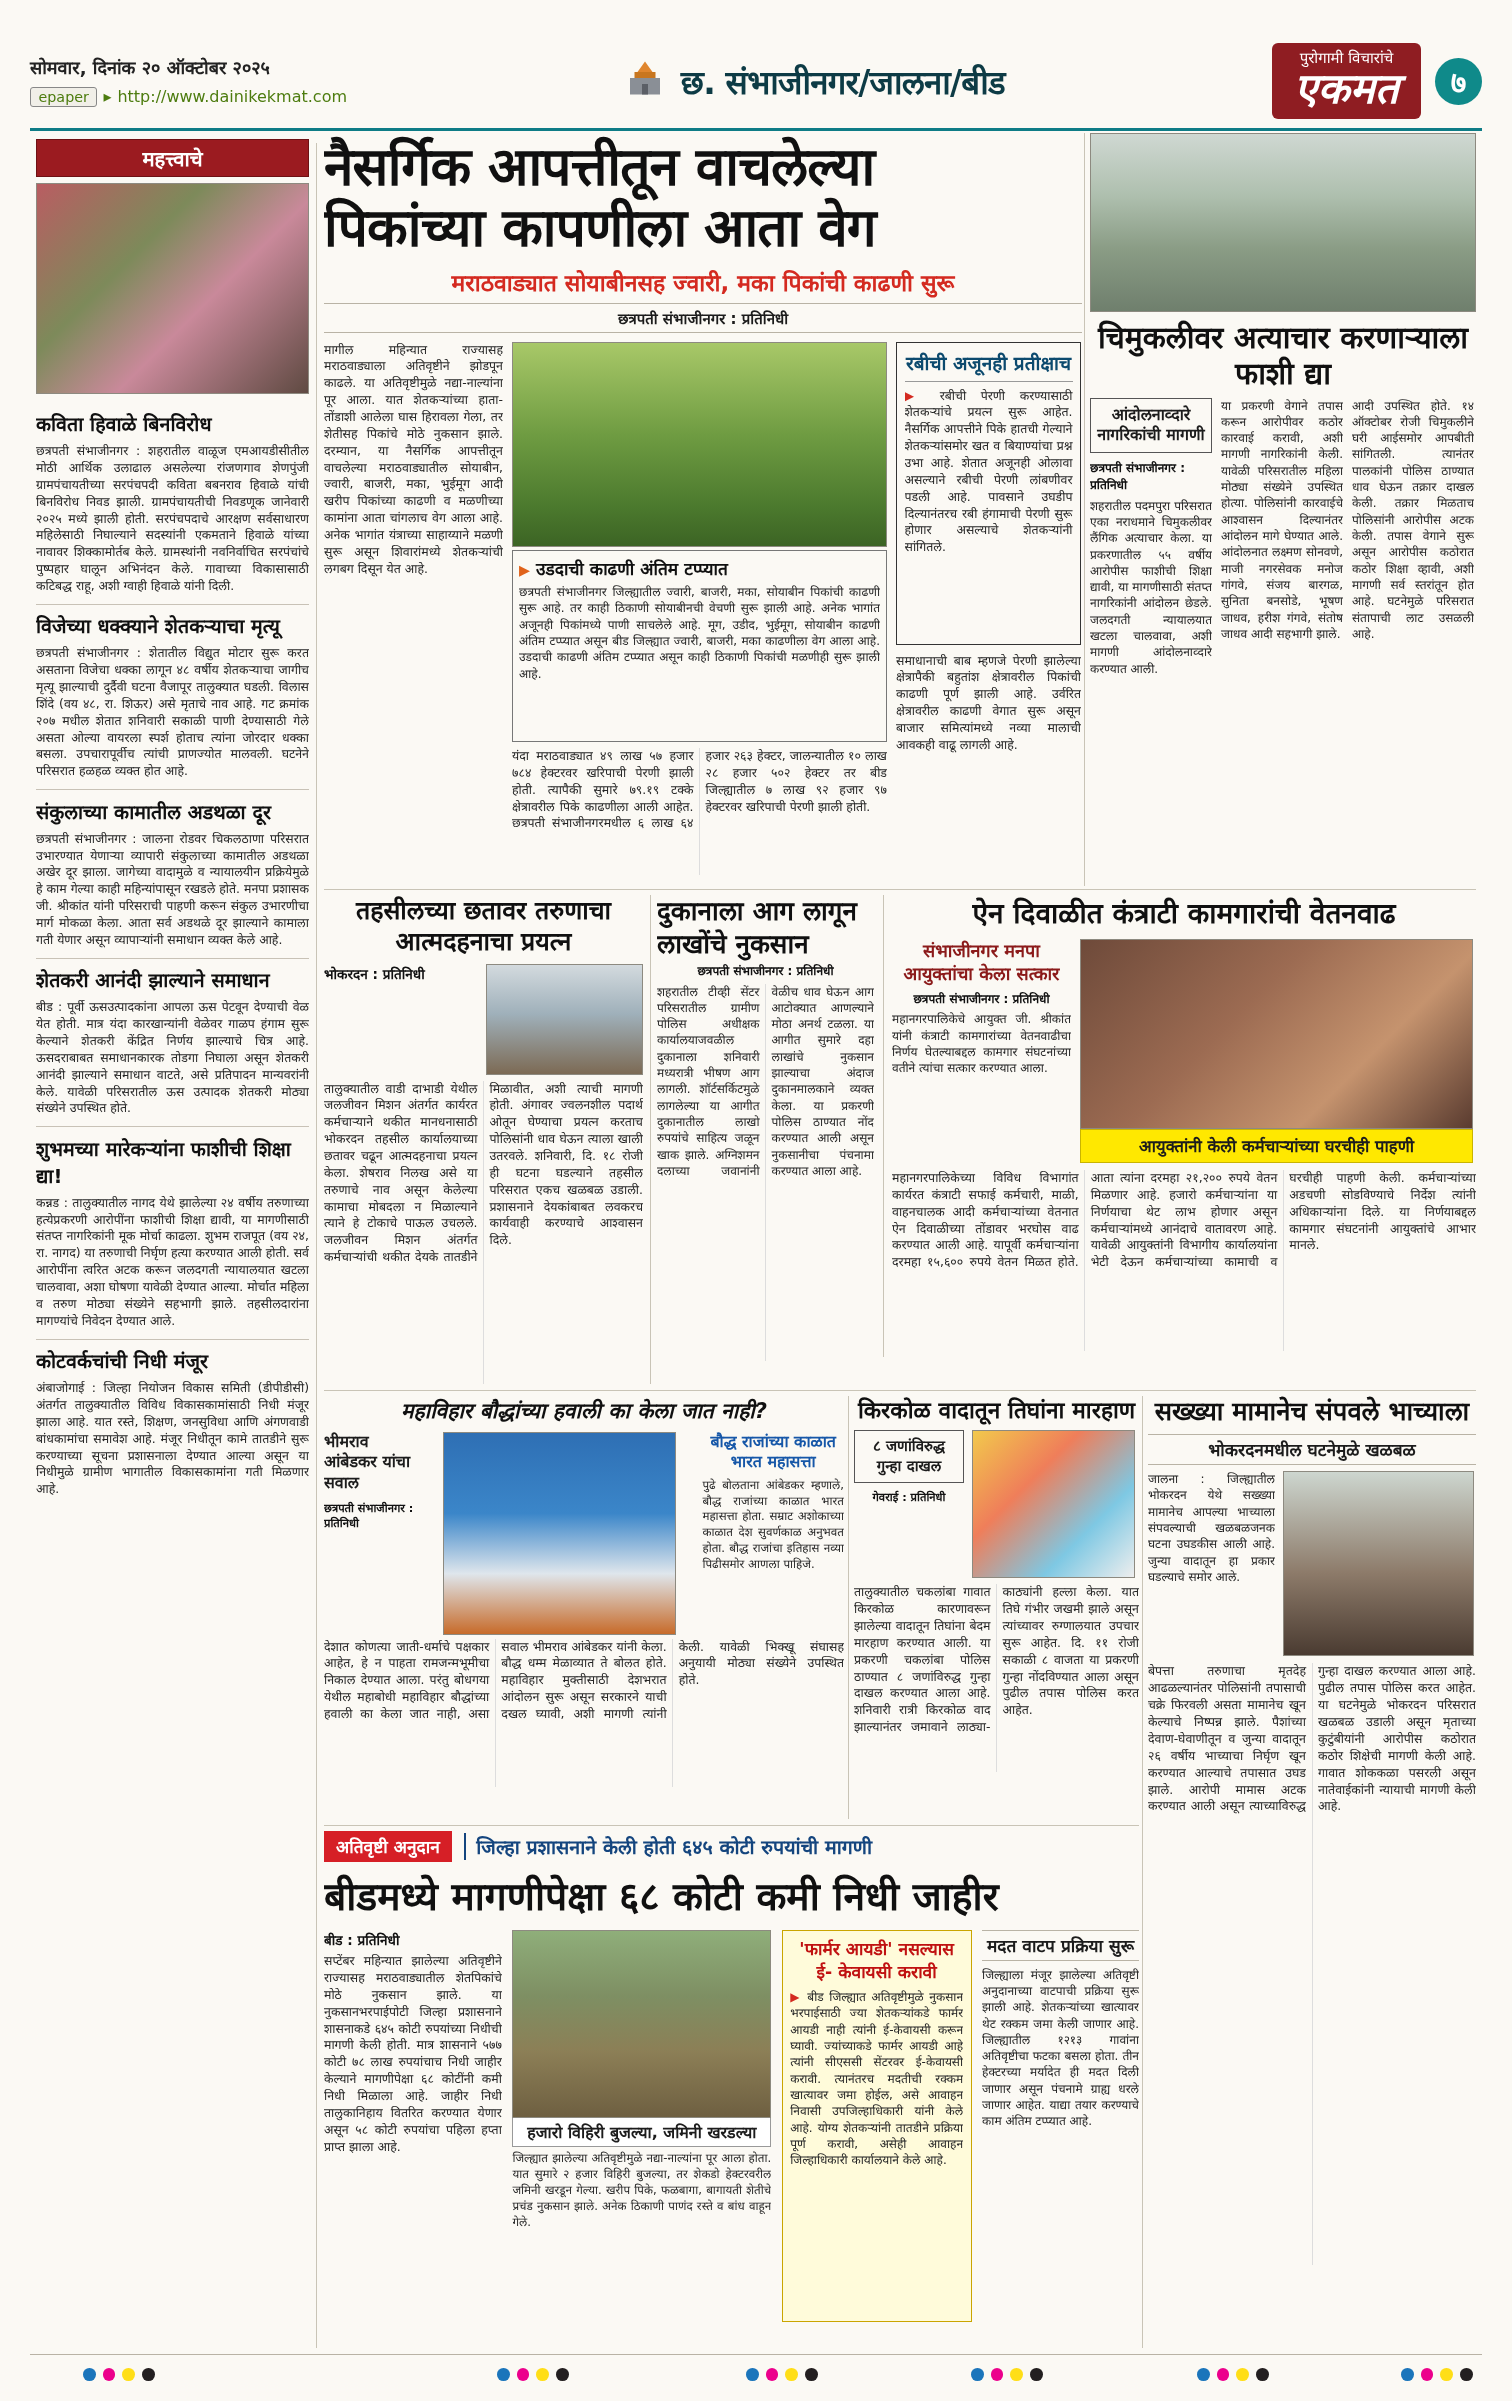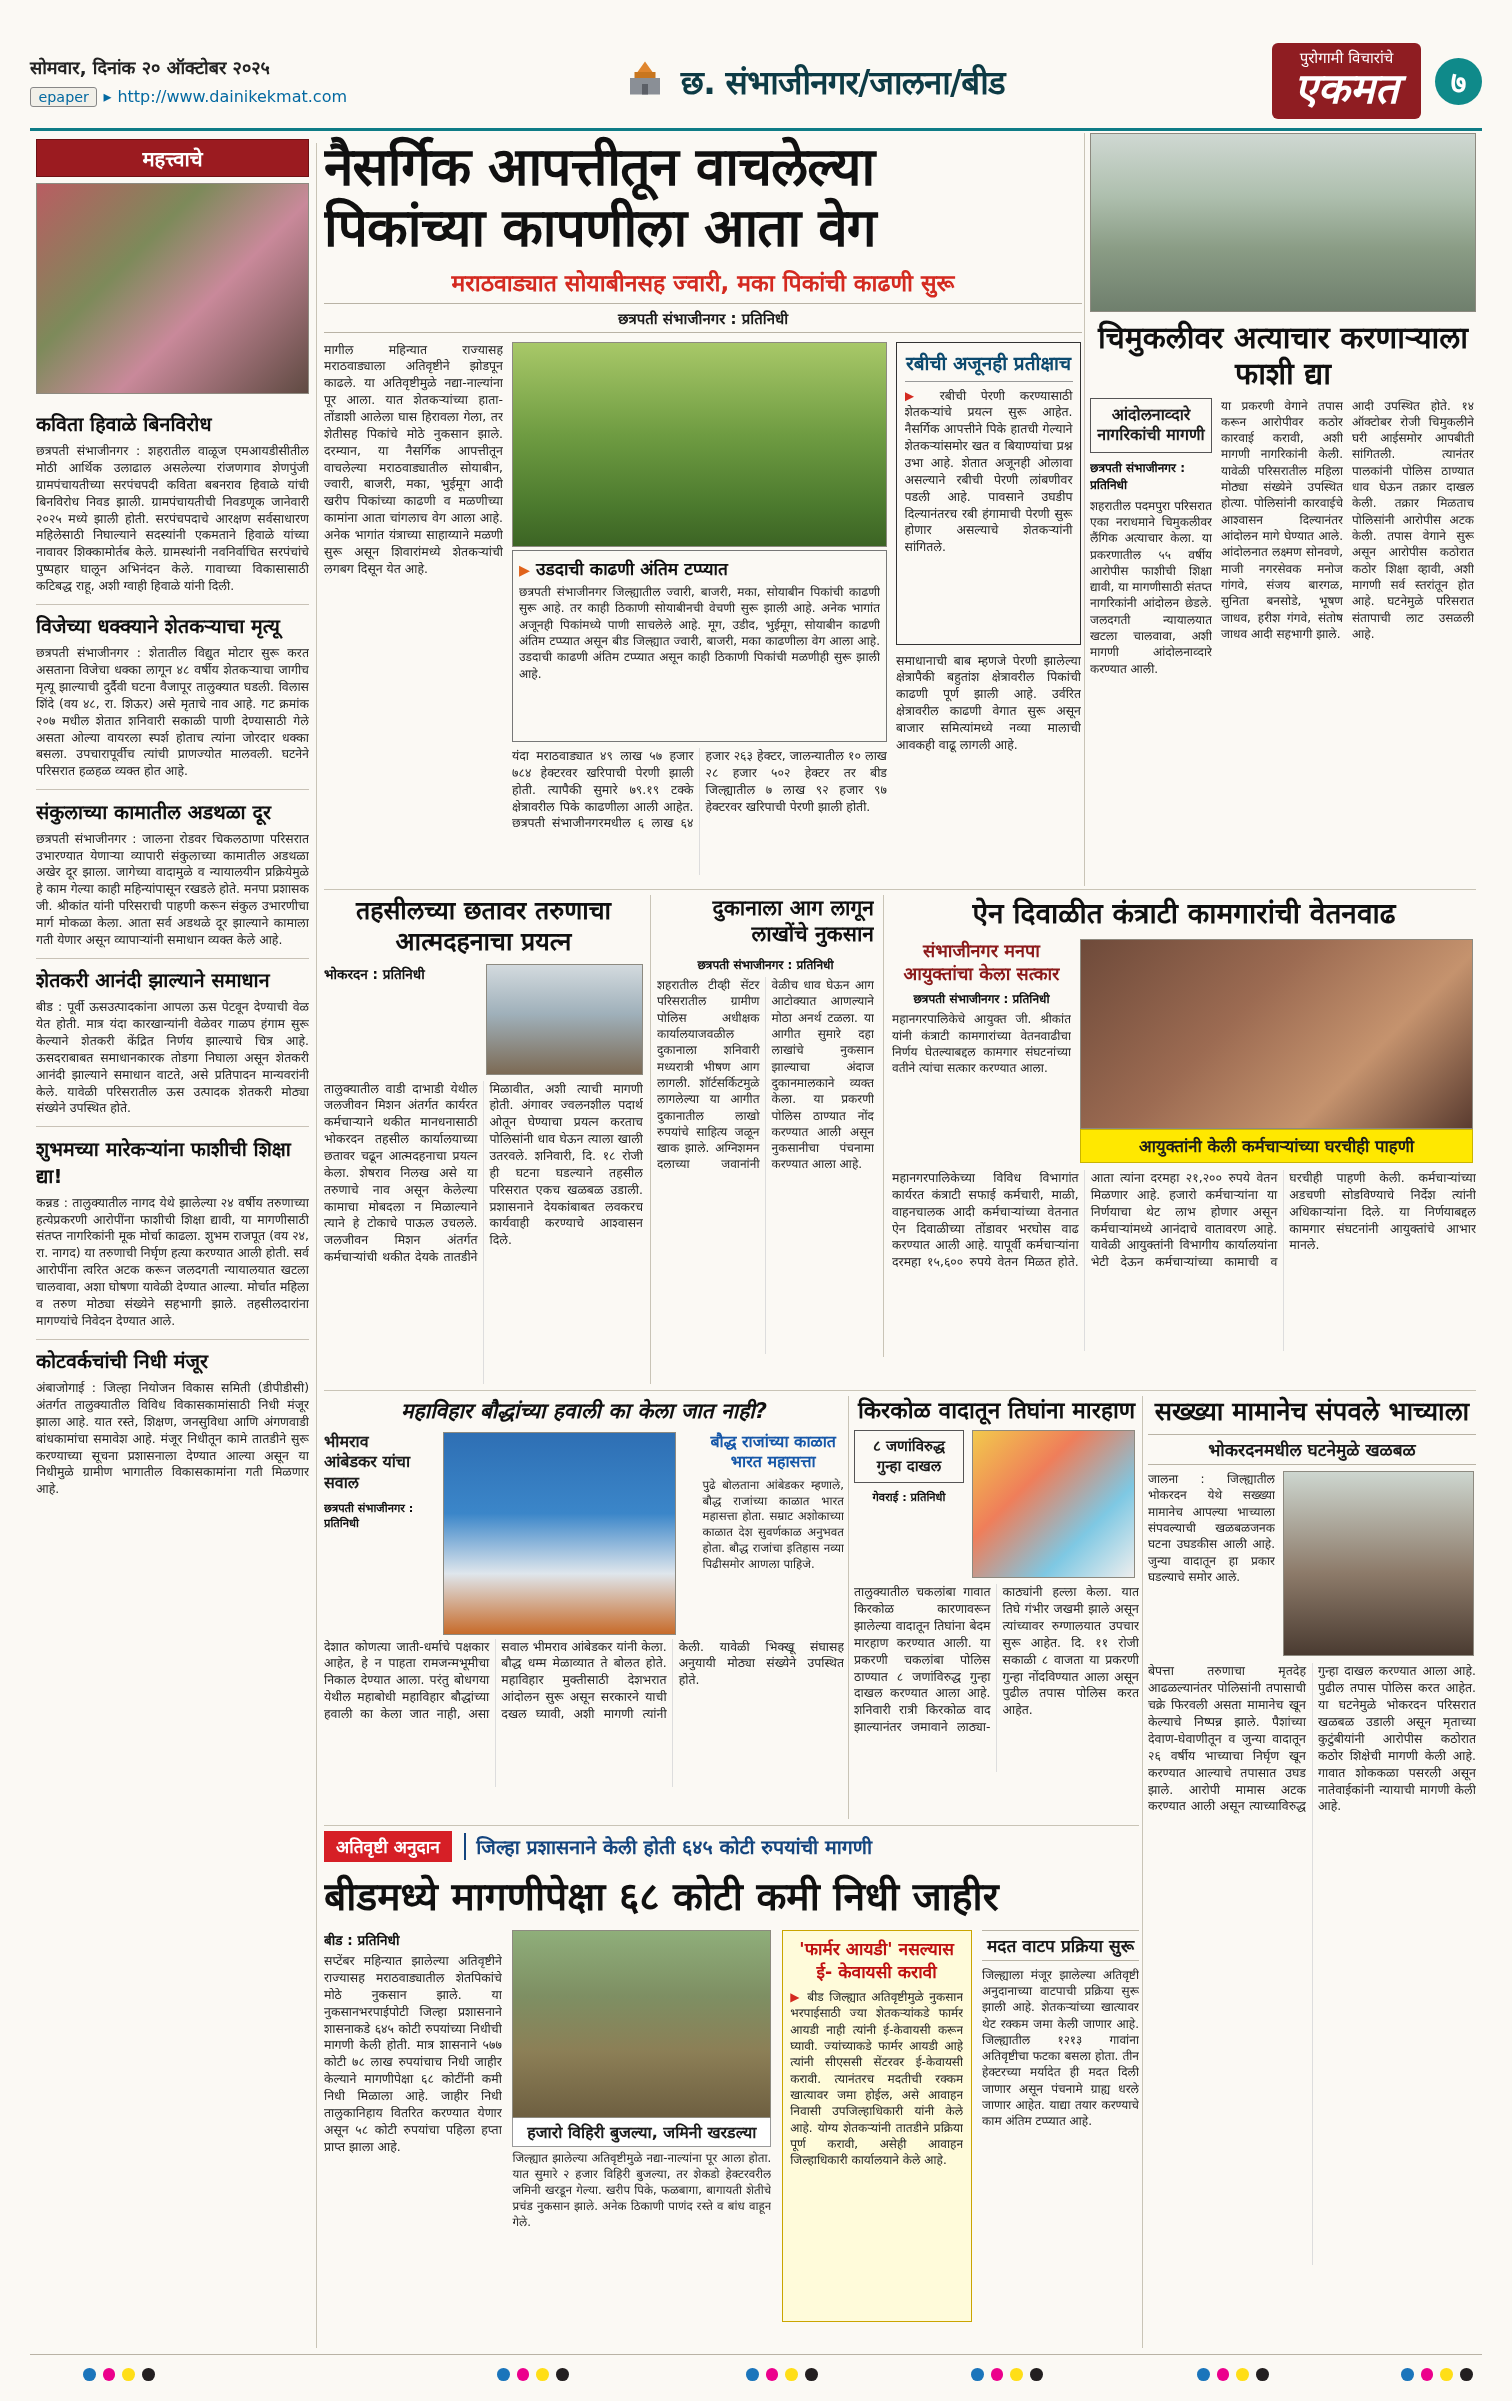--- a/index.html
+++ b/index.html
@@ -6,21 +6,21 @@
   html,body { background:#e8e6e0; }
   .page {
     position:relative; width:1512px; height:2401px; margin:0 auto;
     background:#fbf9f4; overflow:hidden;
     font-family:"DejaVu Sans", sans-serif; color:#1c1c1c;
   }
   
   .topbar { position:absolute; left:30px; top:39px; width:1452px; height:84px; display:flex; align-items:center; justify-content:space-between; }
   .tb-left { width:324px; }
   .tb-date { font-weight:bold; font-size:18px; color:#222; }
-  .tb-epaper { margin-top:7.5px; display:flex; align-items:center; gap:6px; font-size:16px; color:#0369a1; }
+  .tb-epaper { margin-top:7.5px; display:flex; align-items:center; gap:6px; font-size:16px; color:#4d7c0f; }
   .chip { border:0.8px solid #888; border-radius:3px; padding:0.8px 7.5px; font-size:14.3px; background:#f1efe8; }
   .tb-center { display:flex; align-items:center; gap:12px; }
   .edition { font-weight:bold; font-size:33px; color:#0d3b45; letter-spacing:-0.8px; }
   .tb-right { display:flex; align-items:center; gap:13.6px; }
   .masthead-box { background:#8f1d22; color:#fff; border-radius:6px; padding:4.5px 22.6px 7.5px; text-align:center; }
   .masthead-tag { font-size:15px; }
   .masthead-name { font-size:42px; font-weight:bold; font-style:italic; line-height:1.05; }
   .page-badge { width:47px; height:47px; border-radius:50%; background:#0f8a8a; color:#fff; font-size:30px; font-weight:bold; display:flex; align-items:center; justify-content:center; }
   .header-rule { position:absolute; left:30px; top:128px; width:1452px; height:3px; background:#0e7c86; }
   
@@ -82,21 +82,21 @@
   .wage-photo { width:100%; height:190px; }
   .wage-strip { background:#ffe800; font-weight:bold; font-size:16.6px; text-align:center; padding:4.5px 3px; border:0.8px solid #c9b400; }
   .wage-body { margin-top:7.5px; height:181px; }
   
   .tahsil { position:absolute; left:324px; top:895px; width:319px; height:489px; overflow:hidden; }
   .tahsil-head { font-size:25px; line-height:1.25; text-align:center; margin-bottom:6px; }
   .tahsil-row { display:flex; gap:7.5px; margin-bottom:6px; }
   .tahsil-photo { width:157px; height:111px; }
   
   .fire { position:absolute; left:657px; top:895px; width:217px; height:489px; overflow:hidden; }
-  .fire-head { font-size:21px; line-height:1.25; text-align:right; margin-bottom:8px; }
+  .fire-head { font-size:26px; line-height:1.25; text-align:left; margin-bottom:2px; }
   .fire-body { height:377px; font-size:12px; }
   
   .vihar { position:absolute; left:324px; top:1396px; width:520px; height:423px; overflow:hidden; }
   .vihar-head { font-size:21px; text-align:center; margin-bottom:7.5px;font-style:italic; }
   .vihar-row { display:flex; gap:26px; margin-bottom:4px; }
   .vihar-side { width:99px; }
   .vihar-photo { width:249px; height:203px; }
   .vihar-right { width:151px; }
   .blue-title { color:#1657a8; font-weight:bold; font-size:16px; line-height:1.3; text-align:center; margin-bottom:4.5px; }
   .vihar-body { height:148px; }

